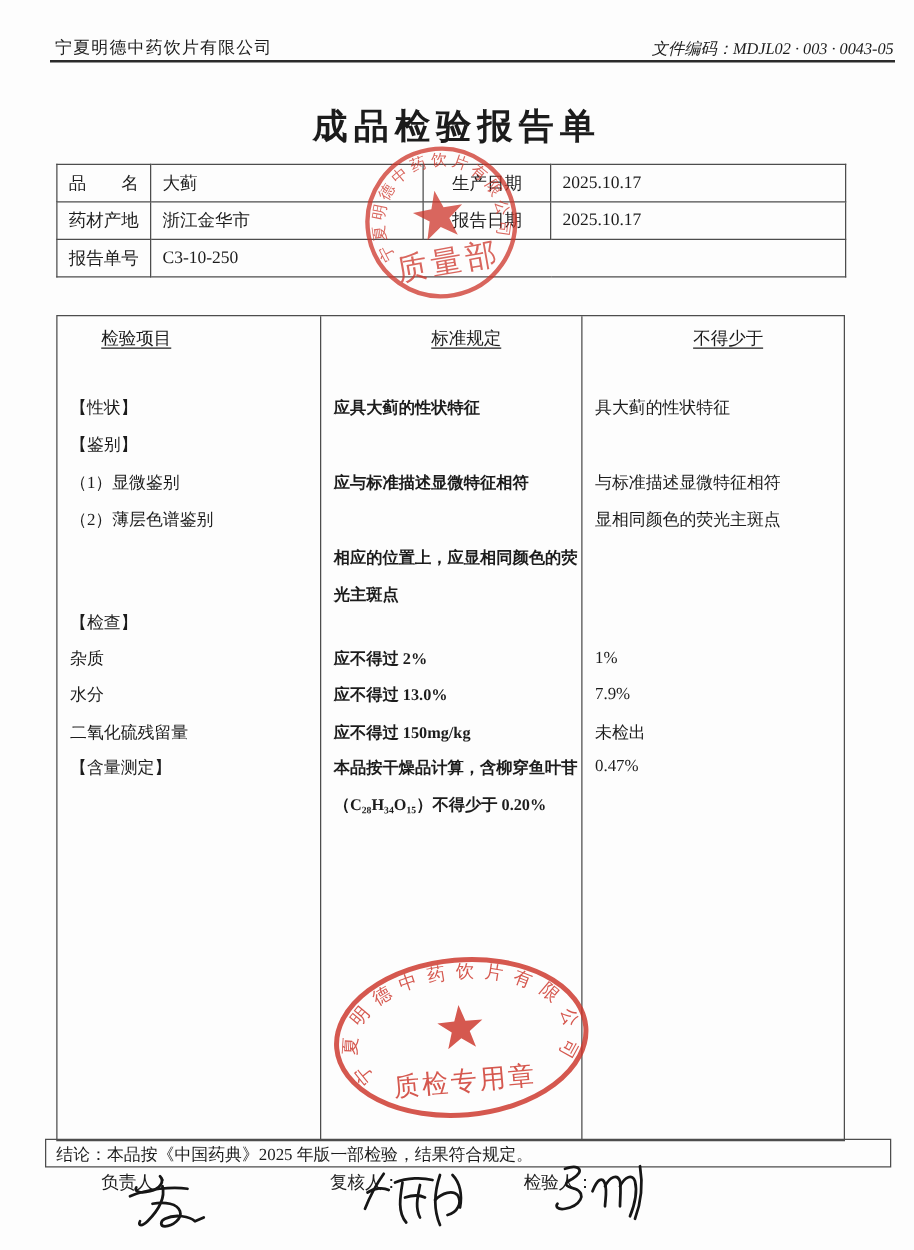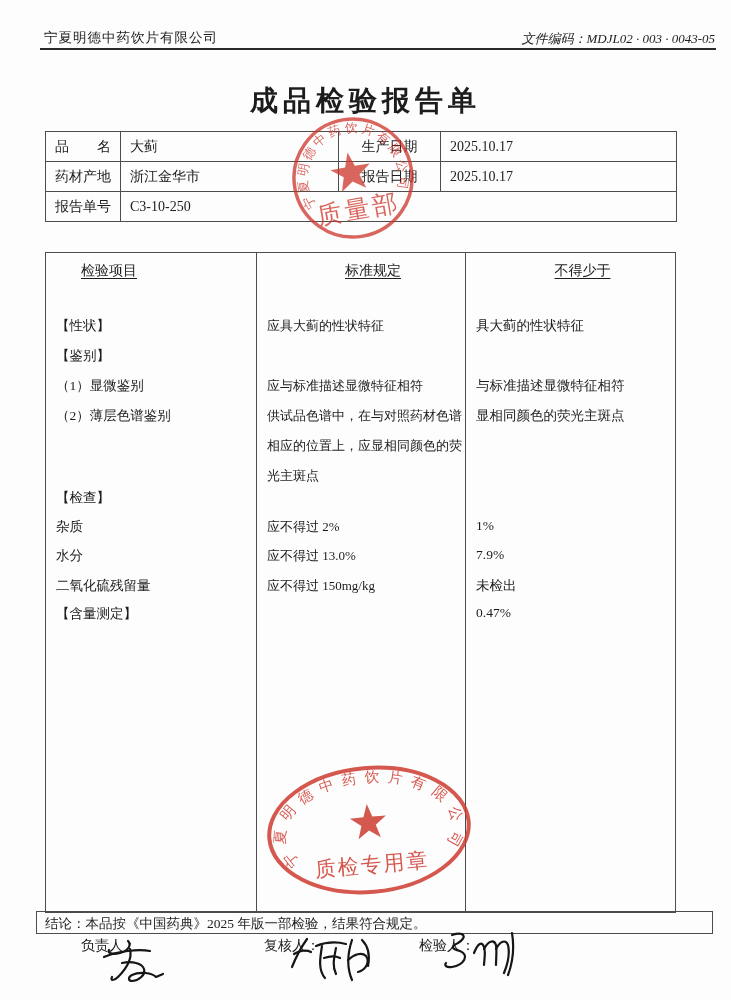--- a/index.html
+++ b/index.html
@@ -20,21 +20,21 @@
   .main{left:45px;top:252px;width:629px;height:659px;border:1px solid #4d4d4d;}
   .col{position:absolute;top:0;height:100%;}
   .c1{left:0;width:210px;border-right:1px solid #4d4d4d;}
   .c2{left:211px;width:208px;border-right:1px solid #4d4d4d;}
   .c3{left:420px;width:209px;}
   .colhead{position:absolute;top:9px;width:100%;font-size:14px;}
   .colhead span{text-decoration:underline;text-underline-offset:3px;margin-left:24px;}
   .c1 .colhead{text-align:left;padding-left:11px;}
   .c2 .colhead,.c3 .colhead{text-align:center;}
   .ln{position:absolute;left:10px;font-size:13.5px;white-space:nowrap;}
-  .c2 .ln{font-size:13px;}
+  .c2 .ln{font-size:13px;font-weight:bold;}
   
   .conclusion{left:36px;top:911px;width:677px;height:23px;border:1px solid #4d4d4d;
               line-height:23px;font-size:13.5px;padding-left:8px;box-sizing:border-box;white-space:nowrap;}
   .sigl{top:937px;font-size:14px;margin-left:36px;}
   .sig-svg{position:absolute;}
   .sig-svg path{fill:none;stroke:#161616;stroke-width:2.2;stroke-linecap:round;stroke-linejoin:round;}
   
   .stamp{position:absolute;pointer-events:none;}
   .stamp text{font-family:"Liberation Serif","DejaVu Serif",serif;fill:#cd3429;}
 </style>
@@ -83,26 +83,27 @@
     <span class="ln" style="top:236px">【检查】</span>
     <span class="ln" style="top:265px">杂质</span>
     <span class="ln" style="top:294px">水分</span>
     <span class="ln" style="top:324px">二氧化硫残留量</span>
     <span class="ln" style="top:352px">【含量测定】</span>
   </div>
   <div class="col c2">
     <div class="colhead"><span>标准规定</span></div>
     <span class="ln" style="top:64px">应具大蓟的性状特征</span>
     <span class="ln" style="top:124px">应与标准描述显微特征相符</span>
-    <span class="ln" style="top:154px">供试品色谱中，在与对照药材色谱</span>
     <span class="ln" style="top:184px">相应的位置上，应显相同颜色的荧</span>
     <span class="ln" style="top:214px">光主斑点</span>
     <span class="ln" style="top:265px">应不得过 2%</span>
     <span class="ln" style="top:294px">应不得过 13.0%</span>
     <span class="ln" style="top:324px">应不得过 150mg/kg</span>
+    <span class="ln" style="top:352px">本品按干燥品计算，含柳穿鱼叶苷</span>
+    <span class="ln" style="top:382px">（C₂₈H₃₄O₁₅）不得少于 0.20%</span>
   </div>
   <div class="col c3">
     <div class="colhead"><span>不得少于</span></div>
     <span class="ln" style="top:64px">具大蓟的性状特征</span>
     <span class="ln" style="top:124px">与标准描述显微特征相符</span>
     <span class="ln" style="top:154px">显相同颜色的荧光主斑点</span>
     <span class="ln" style="top:265px">1%</span>
     <span class="ln" style="top:294px">7.9%</span>
     <span class="ln" style="top:324px">未检出</span>
     <span class="ln" style="top:352px">0.47%</span>

